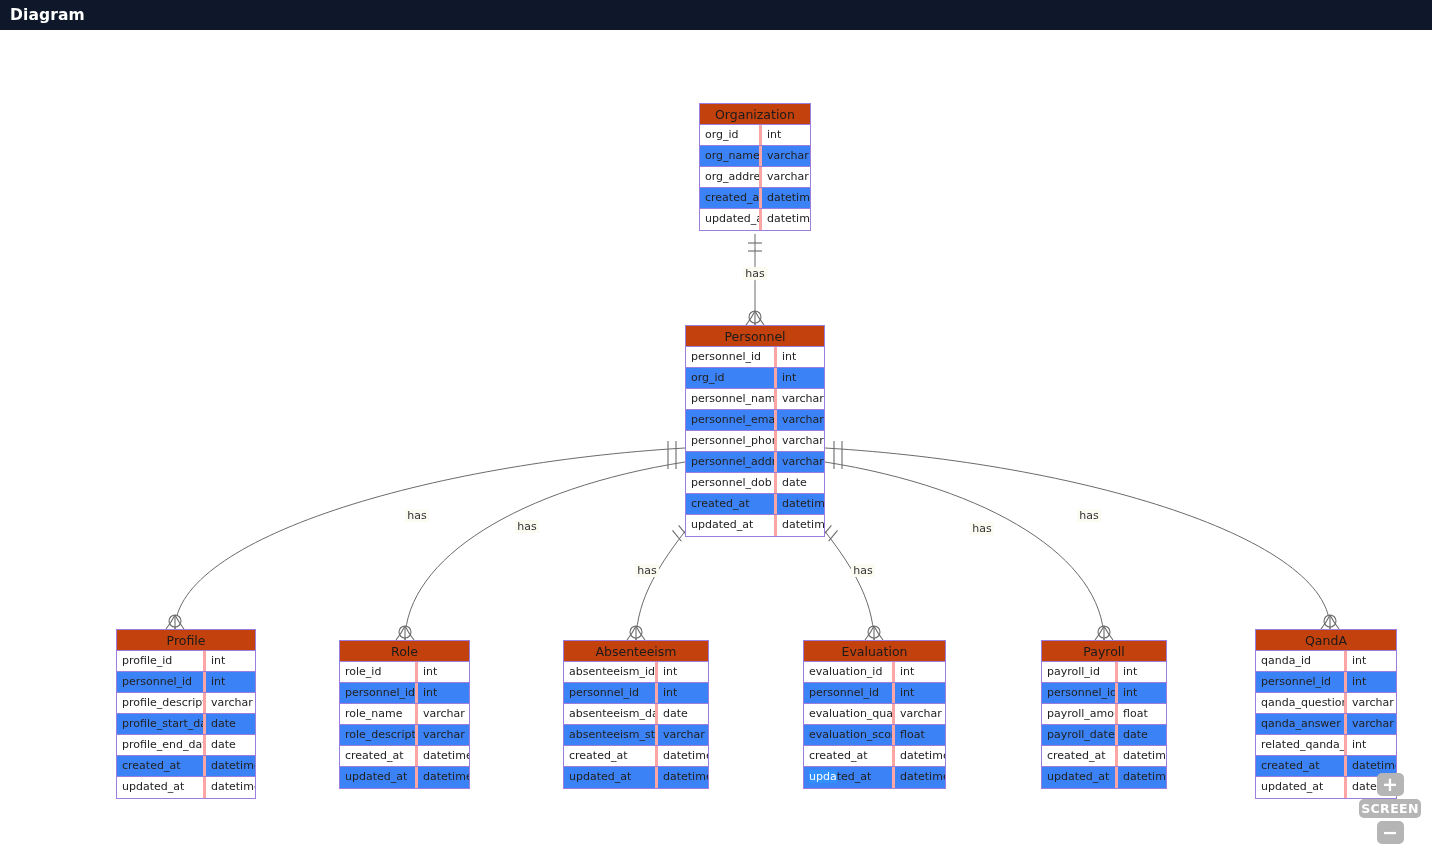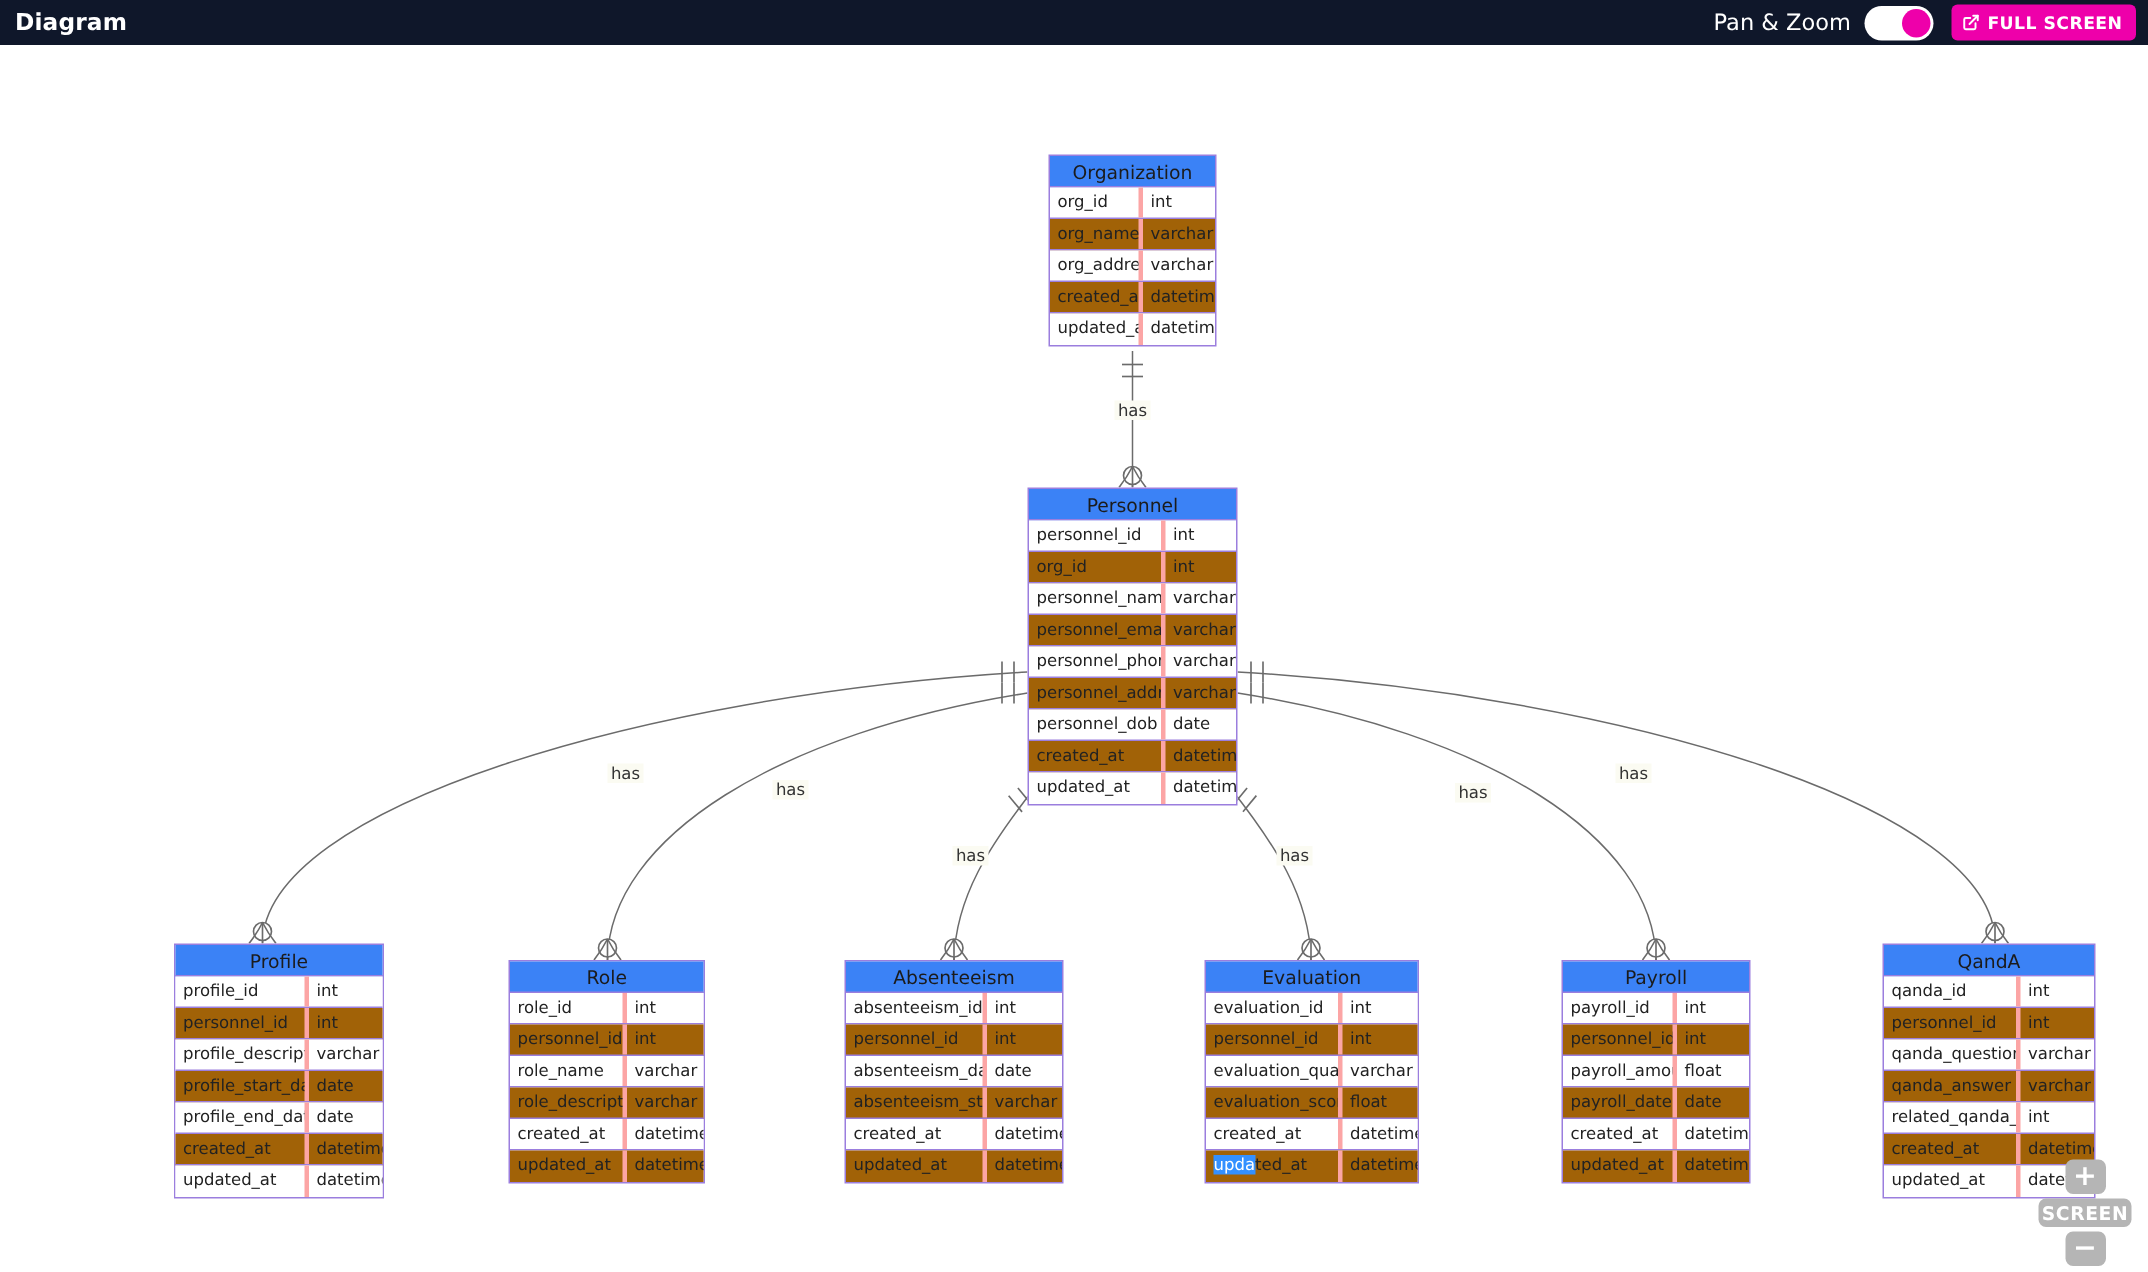--- a/index.html
+++ b/index.html
@@ -79,36 +79,36 @@
   
   .entity {
     position: absolute;
     border: 1.4px solid #9b7ede;
     background: #ffffff;
     font-size: 11px;
     color: #222222;
     z-index: 5;
   }
   .entity .ent-title {
-    background: #3b82f6;
+    background: #c2410c;
     border-bottom: 1.4px solid #9b7ede;
     text-align: center;
     line-height: 21px;
     height: 21px;
     font-size: 12.5px;
     color: #1b1b1b;
   }
   .entity .row {
     display: flex;
     height: 21px;
     border-bottom: 1px solid #9b7ede;
     background: #ffffff;
   }
   .entity .row:last-child { border-bottom: none; }
-  .entity .row.alt { background: #a16207; }
+  .entity .row.alt { background: #3b82f6; }
   .entity .cell-name {
     flex: none;
     padding-left: 5px;
     line-height: 20px;
     border-right: 3px solid #fca5a5;
     white-space: nowrap;
     overflow: hidden;
   }
   .entity .cell-type {
     flex: 1 1 auto;
@@ -149,36 +149,20 @@
     width: 62px; height: 19px;
     font-size: 12.5px; font-weight: bold;
     letter-spacing: .4px;
   }
 </style>
 </head>
 <body>
 
 <div id="topbar">
   <div id="app-title">Diagram</div>
-  <div id="topbar-right">
-    <span id="panzoom-label">Pan &amp; Zoom</span>
-    <div id="panzoom-toggle">
-      <div class="knob"></div>
-    </div>
-    <button id="fullscreen-btn">
-      <span>
-        <svg width="12" height="12" viewBox="0 0 24 24" fill="none" stroke="#ffffff" stroke-width="2.6" stroke-linecap="round" stroke-linejoin="round">
-          <path d="M18 13v6a2 2 0 0 1-2 2H5a2 2 0 0 1-2-2V8a2 2 0 0 1 2-2h6"></path>
-          <polyline points="15 3 21 3 21 9"></polyline>
-          <line x1="10" y1="14" x2="21" y2="3"></line>
-        </svg>
-      </span>
-      <span>FULL SCREEN</span>
-    </button>
-  </div>
 </div>
 
 <div id="canvas">
   <svg id="edges">
       <g>
         <path d="M 755 196 C 755 230 755 255 755 287" fill="none" stroke="#6b6b6b" stroke-width="1"></path>
         <line x1="762" y1="205" x2="748" y2="205" stroke="#6b6b6b" stroke-width="1.1"></line>
         <line x1="762" y1="213" x2="748" y2="213" stroke="#6b6b6b" stroke-width="1.1"></line>
         <circle cx="755" cy="279" r="6" fill="#ffffff" stroke="#6b6b6b" stroke-width="1.1"></circle>
         <path d="M 755 273 Q 751.5 280 746 287" fill="none" stroke="#6b6b6b" stroke-width="1.1"></path>

